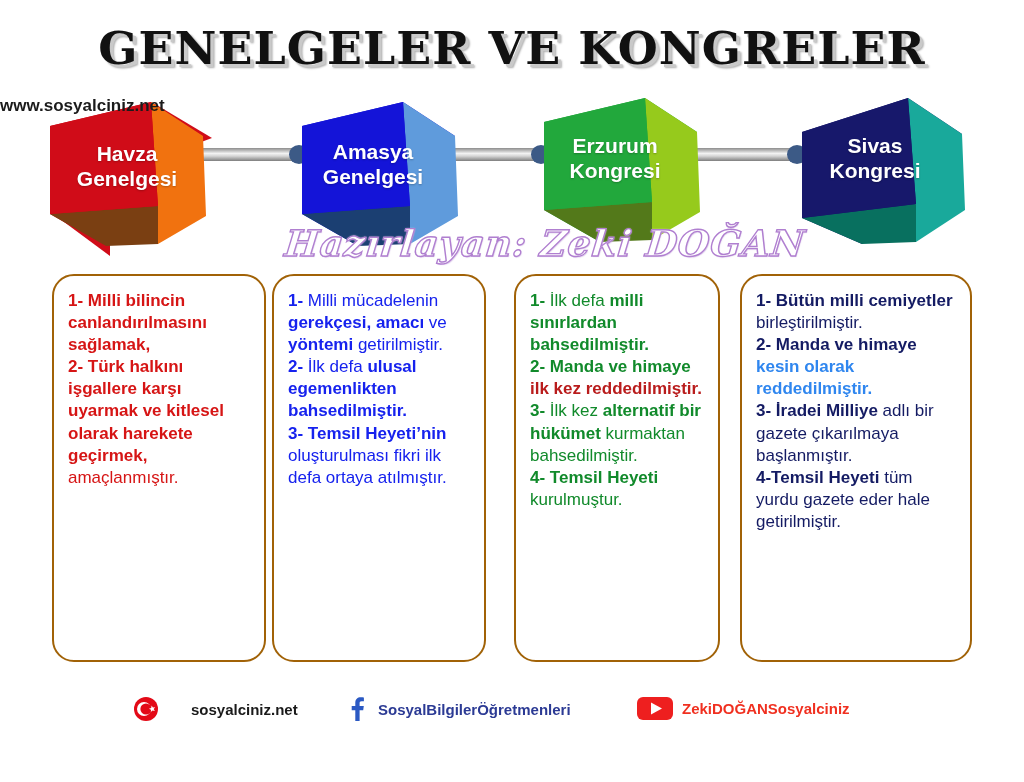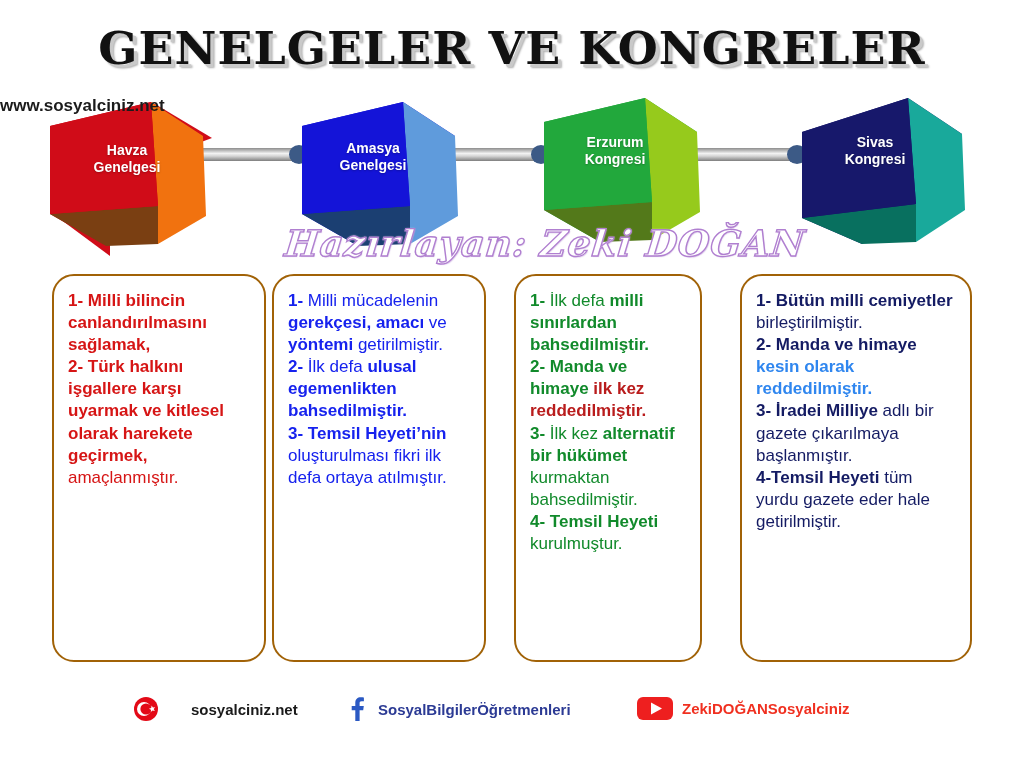--- a/index.html
+++ b/index.html
@@ -45,21 +45,21 @@
   .rod-cap{
     position:absolute;top:145px;width:20px;height:19px;border-radius:50%;
     background:#3c5a86;z-index:3;
   }
 
   
   .cube{position:absolute;z-index:5;}
   .cube svg{display:block;overflow:visible;}
   .cube-label{
     position:absolute;
-    color:#ffffff;font-weight:bold;font-size:14px;line-height:1.18;
+    color:#ffffff;font-weight:bold;font-size:21px;line-height:1.18;
     text-align:center;width:130px;
     text-shadow:0 1px 2px rgba(0,0,0,.25);
     z-index:7;pointer-events:none;
   }
 
   
   .signature{
     position:absolute;left:285px;top:222px;
     font-family:"DejaVu Serif", serif;
     font-style:italic;font-weight:bold;
@@ -89,21 +89,21 @@
     line-height:1.30;
   }
   .card b{font-weight:bold;}
   .card .reg{font-weight:normal;}
 
   
   .card-1{left:52px;width:214px;}
   .card-1 p{color:#d61515;font-weight:bold;}
   .card-2{left:272px;width:214px;}
   .card-2 p{color:#1622ee;font-weight:normal;}
-  .card-3{left:514px;width:188px;}
+  .card-3{left:514px;width:206px;}
   .card-3 p{color:#118a2b;font-weight:normal;}
   .card-3 .hl{color:#b91c1c;font-weight:bold;}
   .card-4{left:740px;width:232px;}
   .card-4 p{color:#141b63;font-weight:normal;}
   .card-4 .hl{color:#2f86ef;font-weight:bold;}
 
   
   .footer{position:absolute;left:0;top:694px;width:1024px;height:40px;z-index:6;}
   .foot-item{position:absolute;display:flex;align-items:center;gap:9px;}
   .foot-label{font-size:15px;font-weight:bold;white-space:nowrap;}

